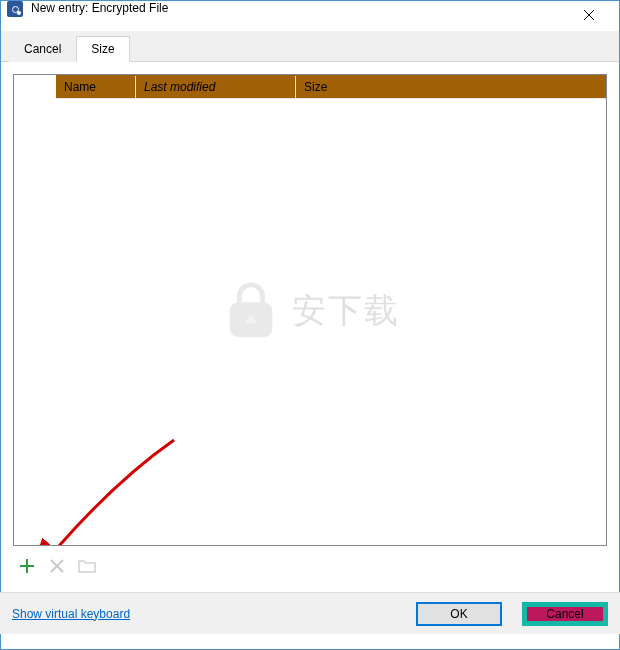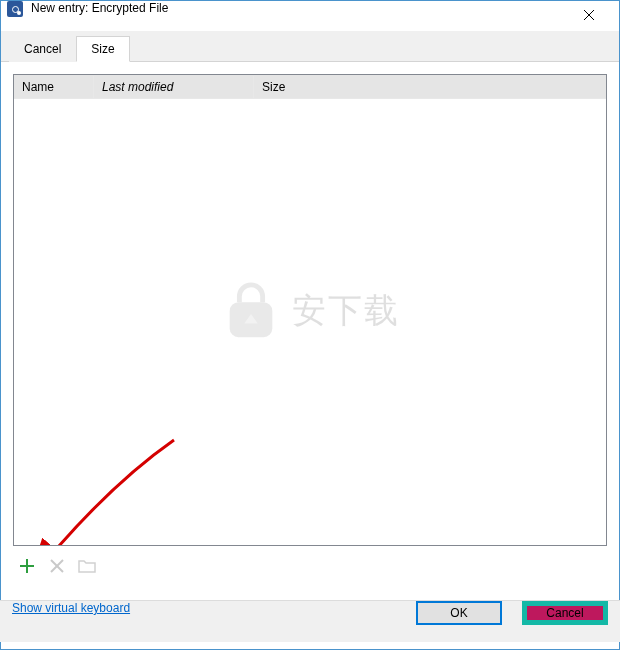--- a/index.html
+++ b/index.html
@@ -86,24 +86,25 @@
     }
     .table-container {
       border: 1px solid #828790;
       height: 472px;
       background: #fff;
       position: relative;
       overflow: hidden;
     }
     .table-header {
       display: flex;
-      background: #e5e5e5;
+      background: #a16207;
       border-bottom: 1px solid #e8e8e8;
       height: 24px;
       align-items: center;
+      margin-left: 42px;
     }
     .col {
       padding: 4px 8px;
       font-size: 12px;
       color: #000;
       border-right: 1px solid #e8e8e8;
     }
     .col-name { width: 80px; }
     .col-path { width: 272px; }
     .col-modified { width: 160px; font-style: italic; }
@@ -158,27 +159,27 @@
       align-items: center;
       justify-content: center;
       cursor: pointer;
     }
     .tb-btn.disabled {
       opacity: 0.45;
       cursor: default;
     }
     .footer {
       position: absolute;
-      bottom: 8px;
+      bottom: 16px;
       left: 0;
       right: 0;
       height: 42px;
       padding: 0 12px;
       display: flex;
-      align-items: flex-start;
+      align-items: center;
       justify-content: space-between;
       background: #f0f0f0;
       border-top: 1px solid #dcdcdc;
     }
     .link {
       color: #0066cc;
       text-decoration: underline;
       cursor: pointer;
       font-size: 12px;
     }

